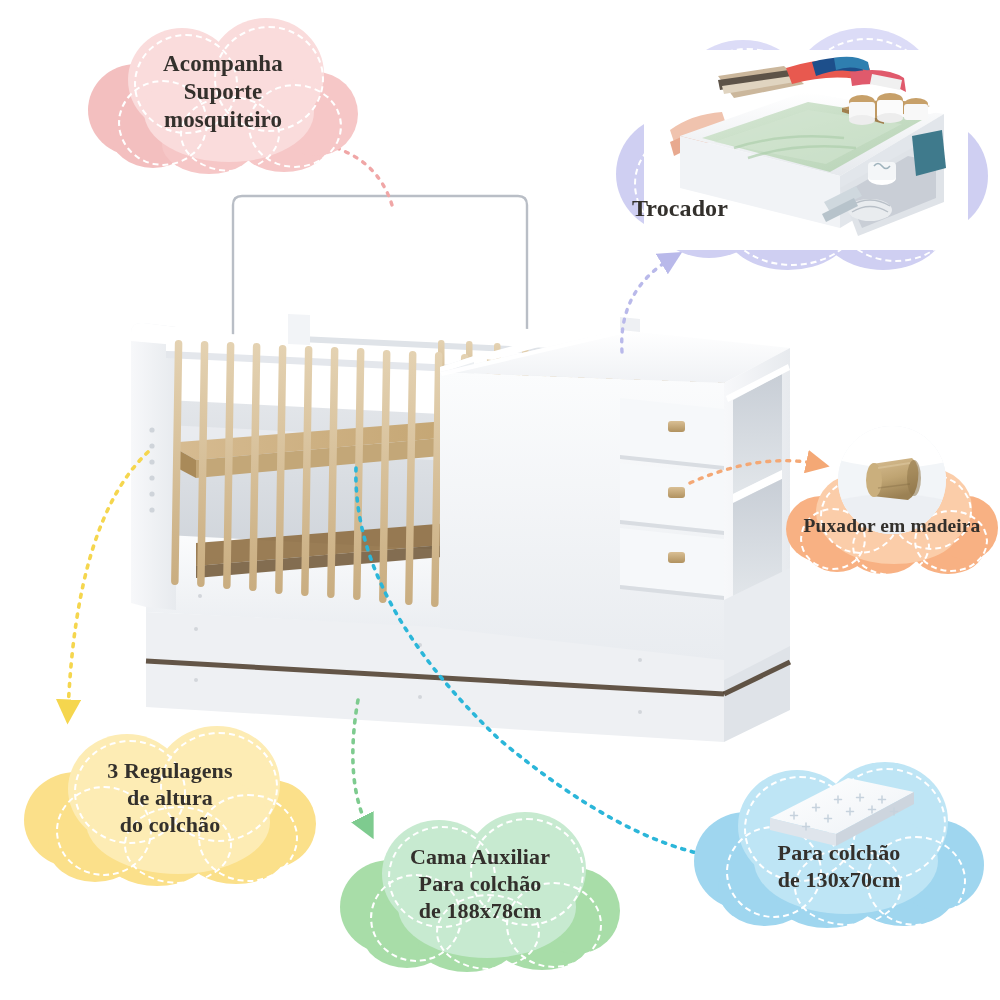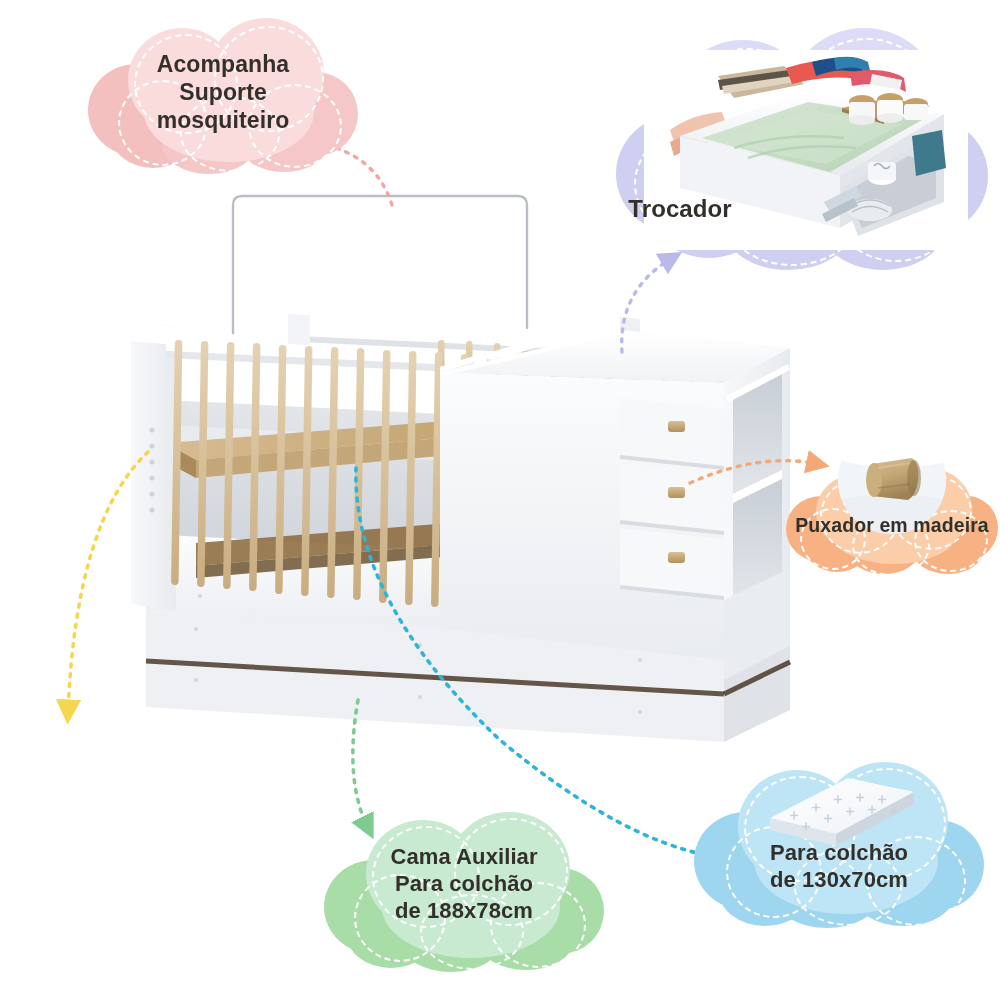--- a/index.html
+++ b/index.html
@@ -6,21 +6,21 @@
   body{
     width:1000px;height:1000px;
     background:#ffffff;
     font-family:"Liberation Sans", sans-serif;
     overflow:hidden;
     position:relative;
   }
   #stage{position:absolute;inset:0;width:1000px;height:1000px;}
 
   
-  .cloud{position:absolute;}
+  .cloud{position:absolute;font-family:Liberation Serif, serif;}
   .cloud .puffs{position:absolute;inset:0;}
   .cloud .puff{position:absolute;border-radius:50%;}
   .cloud .dash{position:absolute;border-radius:50%;border:2px dashed #ffffff;}
   .cloud .txt{
     position:absolute;left:0;right:0;
     text-align:center;
     color:#33302c;
     font-weight:bold;
     line-height:1.22;
     letter-spacing:.1px;
@@ -422,22 +422,42 @@
         <path d="M208 162 q18 -11 36 0" stroke="#b9c0c8" stroke-width="1.4" fill="none"></path>
 
         <path d="M180 152 L212 136 L218 146 L186 162 Z" fill="#cfd8de"></path>
         <path d="M178 164 L210 148 L214 156 L182 172 Z" fill="#b7c3cb"></path>
       </g>
     </svg>
 
     <div class="txt" style="top:172px;left:-96px;right:auto;width:320px;font-size:24px;">Trocador</div>
   </div>
 
-
-  <div class="cloud" style="left:324px;top:812px;width:280px;height:160px;z-index:7;">
+  <div class="cloud" style="left:24px;top:726px;width:292px;height:160px;z-index:7;">
+    <div class="puffs">
+      <div class="puff" style="left:0px;  top:46px; width:104px; height:96px;  background:#fbe08a;"></div>
+      <div class="puff" style="left:24px; top:84px; width:94px;  height:72px;  background:#fbe08a;"></div>
+      <div class="puff" style="left:82px; top:100px;width:102px; height:60px;  background:#fbe08a;"></div>
+      <div class="puff" style="left:162px;top:96px; width:100px; height:62px;  background:#fbe08a;"></div>
+      <div class="puff" style="left:202px;top:54px; width:90px;  height:88px;  background:#fbe08a;"></div>
+      <div class="puff" style="left:44px; top:8px;  width:118px; height:110px; background:#fdecb4;"></div>
+      <div class="puff" style="left:130px;top:0px;  width:126px; height:116px; background:#fdecb4;"></div>
+      <div class="puff" style="left:62px; top:44px; width:184px; height:104px; background:#fdecb4;"></div>
+      <div class="dash" style="left:50px; top:14px; width:108px; height:100px;"></div>
+      <div class="dash" style="left:136px;top:6px;  width:114px; height:106px;"></div>
+      <div class="dash" style="left:32px; top:60px; width:92px;  height:86px;"></div>
+      <div class="dash" style="left:100px;top:80px; width:104px; height:74px;"></div>
+      <div class="dash" style="left:174px;top:68px; width:96px;  height:84px;"></div>
+    </div>
+    <div class="txt" style="top:32px;font-size:22px;">3 Regulagens
+de altura
+do colchão</div>
+  </div>
+
+  <div class="cloud" style="left:340px;top:812px;width:280px;height:160px;z-index:7;">
     <div class="puffs">
       <div class="puff" style="left:0px;  top:48px; width:100px; height:94px;  background:#a8dda8;"></div>
       <div class="puff" style="left:22px; top:86px; width:90px;  height:70px;  background:#a8dda8;"></div>
       <div class="puff" style="left:78px; top:102px;width:98px;  height:58px;  background:#a8dda8;"></div>
       <div class="puff" style="left:154px;top:98px; width:96px;  height:60px;  background:#a8dda8;"></div>
       <div class="puff" style="left:192px;top:56px; width:88px;  height:86px;  background:#a8dda8;"></div>
       <div class="puff" style="left:42px; top:8px;  width:114px; height:108px; background:#c7ead0;"></div>
       <div class="puff" style="left:124px;top:0px;  width:122px; height:114px; background:#c7ead0;"></div>
       <div class="puff" style="left:58px; top:44px; width:178px; height:102px; background:#c7ead0;"></div>
       <div class="dash" style="left:48px; top:14px; width:104px; height:98px;"></div>

